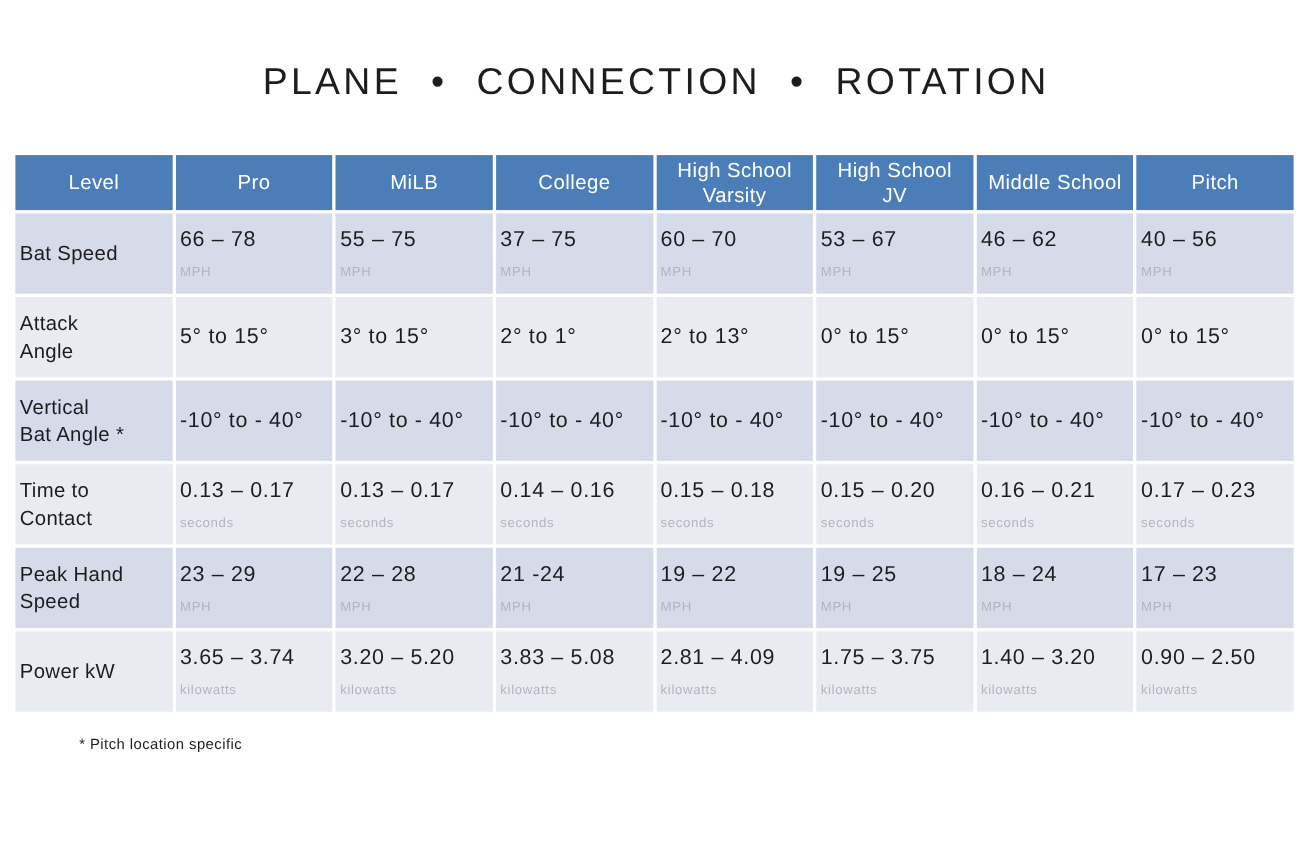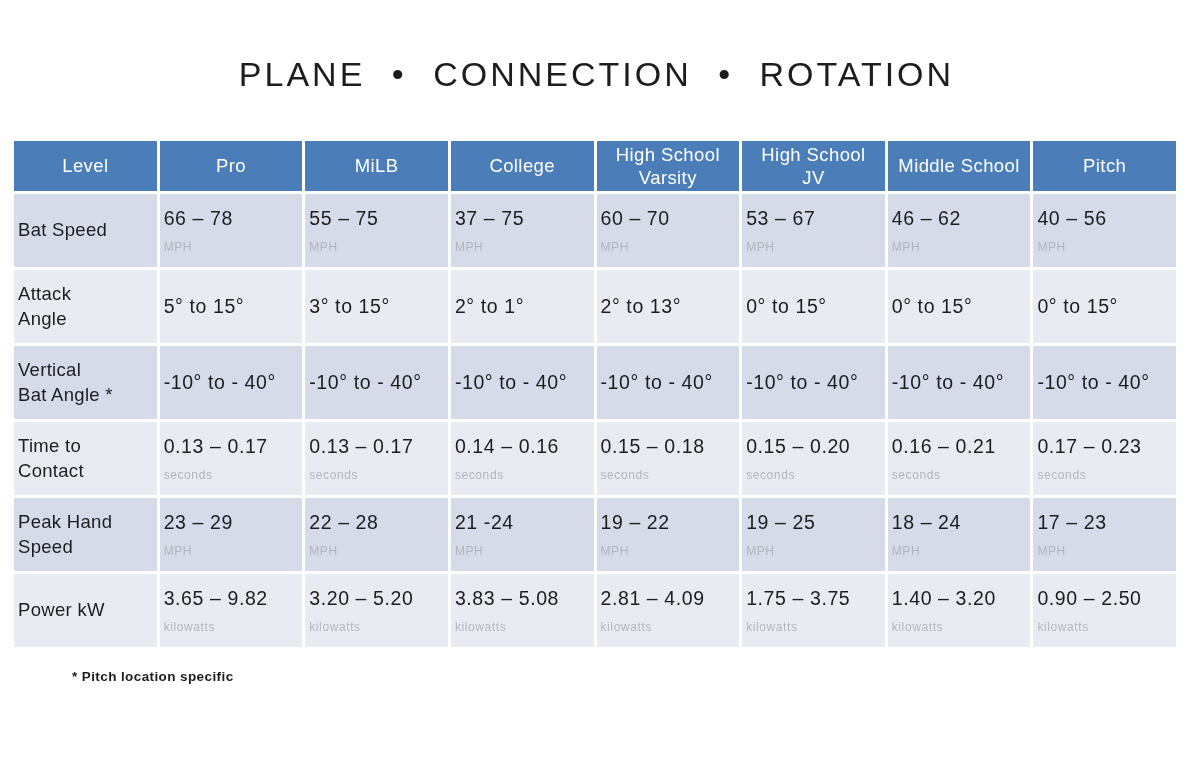--- a/index.html
+++ b/index.html
@@ -80,21 +80,20 @@
     font-size: 12px;
     letter-spacing: 0.6px;
     color: var(--unit-text, #b2b5bd);
   }
   .footnote {
     margin-top: 19px;
     margin-left: 72px;
     font-size: 13.5px;
     letter-spacing: 0.4px;
     color: var(--value-text, #1d1d1f);
-    font-weight: bold;
   }
 </style>
 </head>
 <body>
 
 <div class="page">
   <div class="title">PLANE • CONNECTION • ROTATION</div>
 
   <table class="metrics-table">
     <thead>
@@ -259,21 +258,21 @@
           <td>
             <div class="cell-value">17 – 23</div>
             <div class="cell-unit">MPH</div>
           </td>
         </tr>
         <tr class="row-light">
           <td>
             <div class="row-label">Power kW</div>
           </td>
           <td>
-            <div class="cell-value">3.65 – 9.82</div>
+            <div class="cell-value">3.65 – 3.74</div>
             <div class="cell-unit">kilowatts</div>
           </td>
           <td>
             <div class="cell-value">3.20 – 5.20</div>
             <div class="cell-unit">kilowatts</div>
           </td>
           <td>
             <div class="cell-value">3.83 – 5.08</div>
             <div class="cell-unit">kilowatts</div>
           </td>

